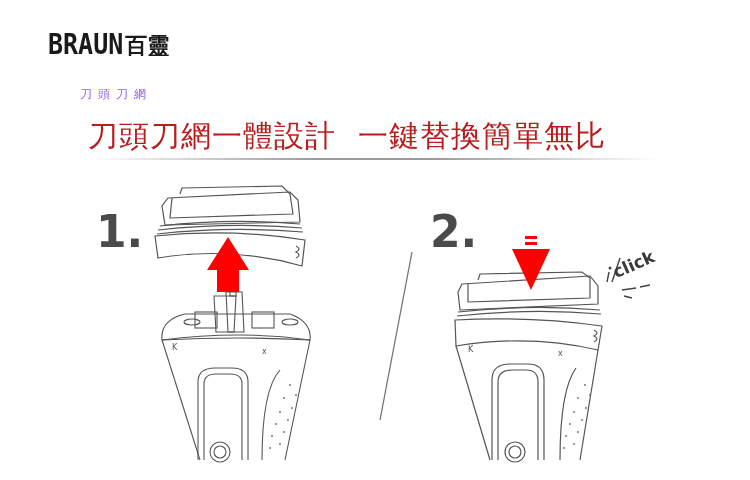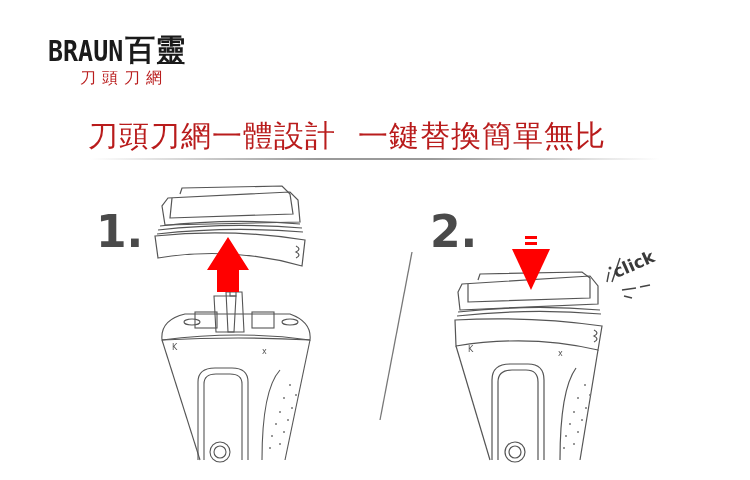--- a/index.html
+++ b/index.html
@@ -1,22 +1,22 @@
 <!DOCTYPE html>
 <html><head>
 <meta charset="utf-8">
 <style>
   html, body { margin:0; padding:0; background:#ffffff; }
   body { width:750px; height:480px; position:relative; overflow:hidden;
          font-family:"DejaVu Sans", sans-serif; color:#333; }
   .logo { position:absolute; left:48px; top:30px; }
   .logo-brand { font-family:"DejaVu Sans Mono", monospace; font-weight:bold; font-size:25px;
                 letter-spacing:0px; color:#1a1a1a; display:inline-block; transform:scaleY(1.15); }
-  .logo-cn { font-weight:bold; font-size:30px; color:#1a1a1a; margin-left:2px; }
-  .logo-sub { position:absolute; left:32px; top:38px; font-size:16px; letter-spacing:6px; color:#b91c1c; white-space:nowrap; }
+  .logo-cn { font-weight:bold; font-size:22px; color:#1a1a1a; margin-left:2px; }
+  .logo-sub { position:absolute; left:32px; top:56px; font-size:12px; letter-spacing:6px; color:#8b5cf6; white-space:nowrap; }
   .headline { position:absolute; left:88px; top:116px; width:580px; font-size:30px; color:#b91c1c; letter-spacing:1px; white-space:nowrap; }
   .headline .gap { display:inline-block; width:22px; }
   .divider { position:absolute; left:90px; top:158px; width:570px; height:2px;
              background:linear-gradient(to right, rgba(150,150,150,0), #9a9a9a 40%, #9a9a9a 60%, rgba(150,150,150,0)); }
   .step-num { position:absolute; font-weight:bold; font-size:44px; color:#4a4a4a; }
   .step1 { left:96px; top:206px; }
   .step2 { left:430px; top:206px; }
   svg.art { position:absolute; left:0; top:0; }
   .click { position:absolute; left:618px; top:262px; font-weight:bold; font-size:17px; color:#3a3a3a;
            transform:rotate(-24deg); transform-origin:left bottom; }

